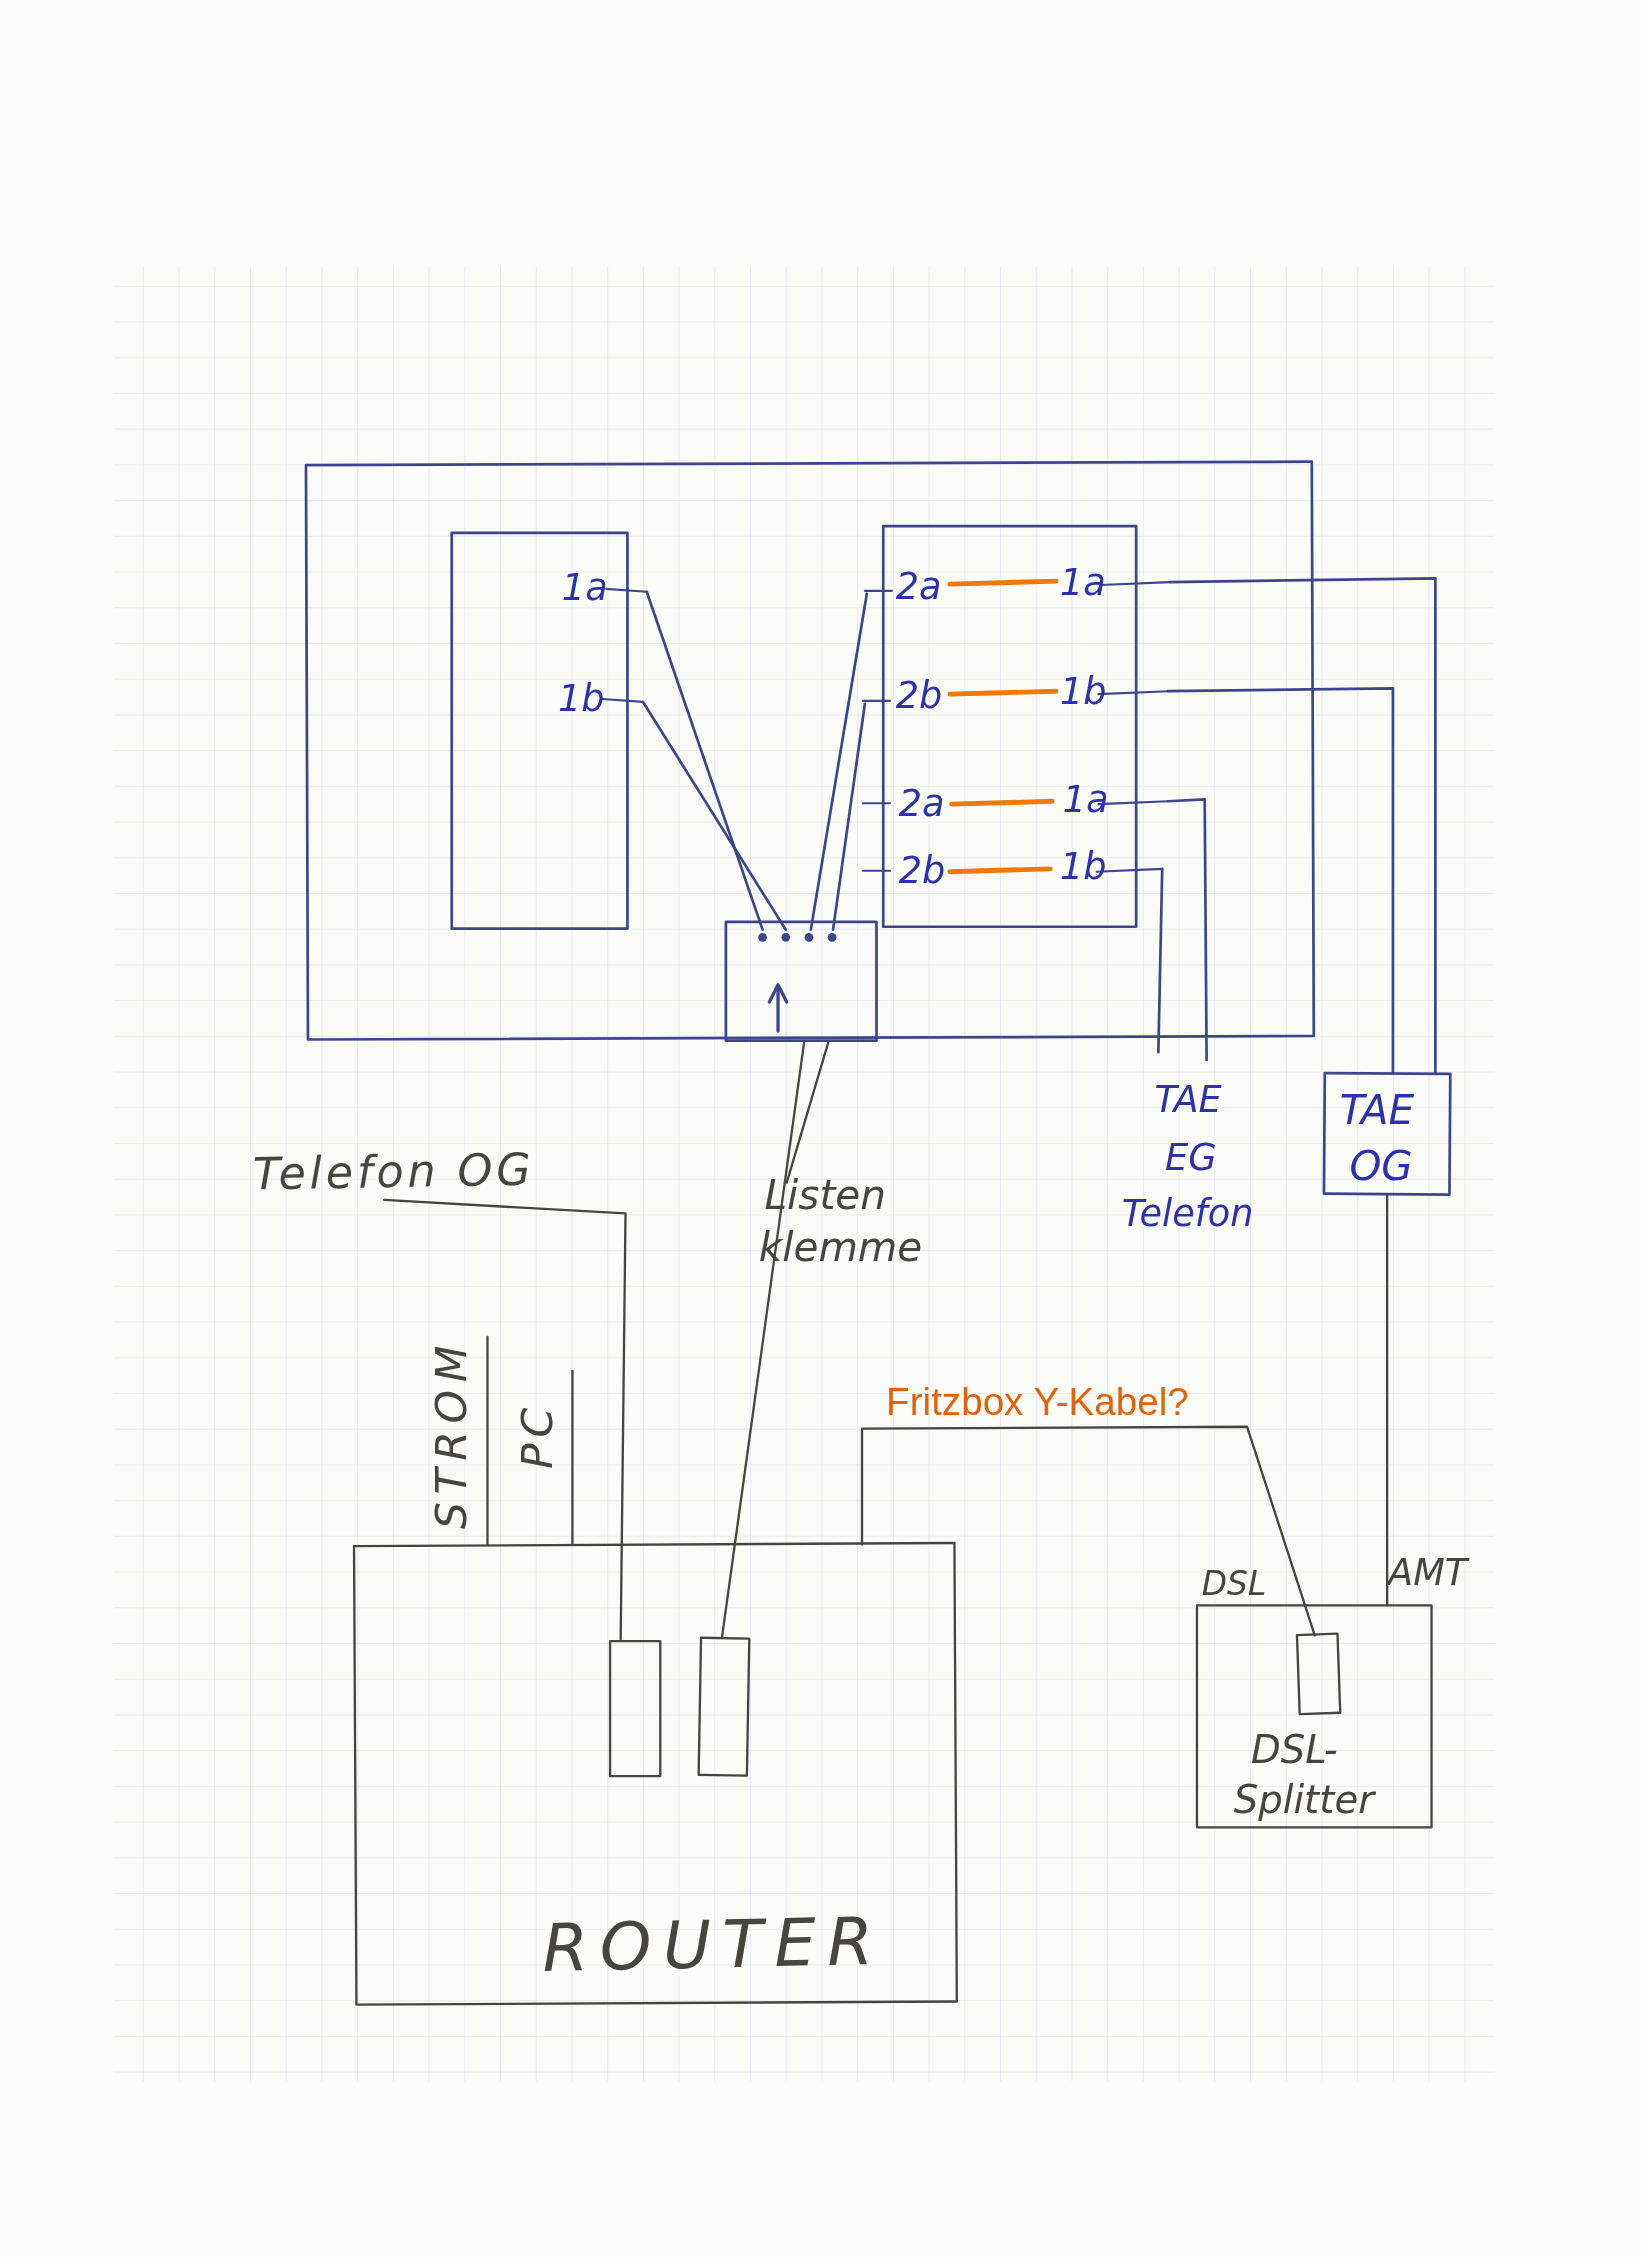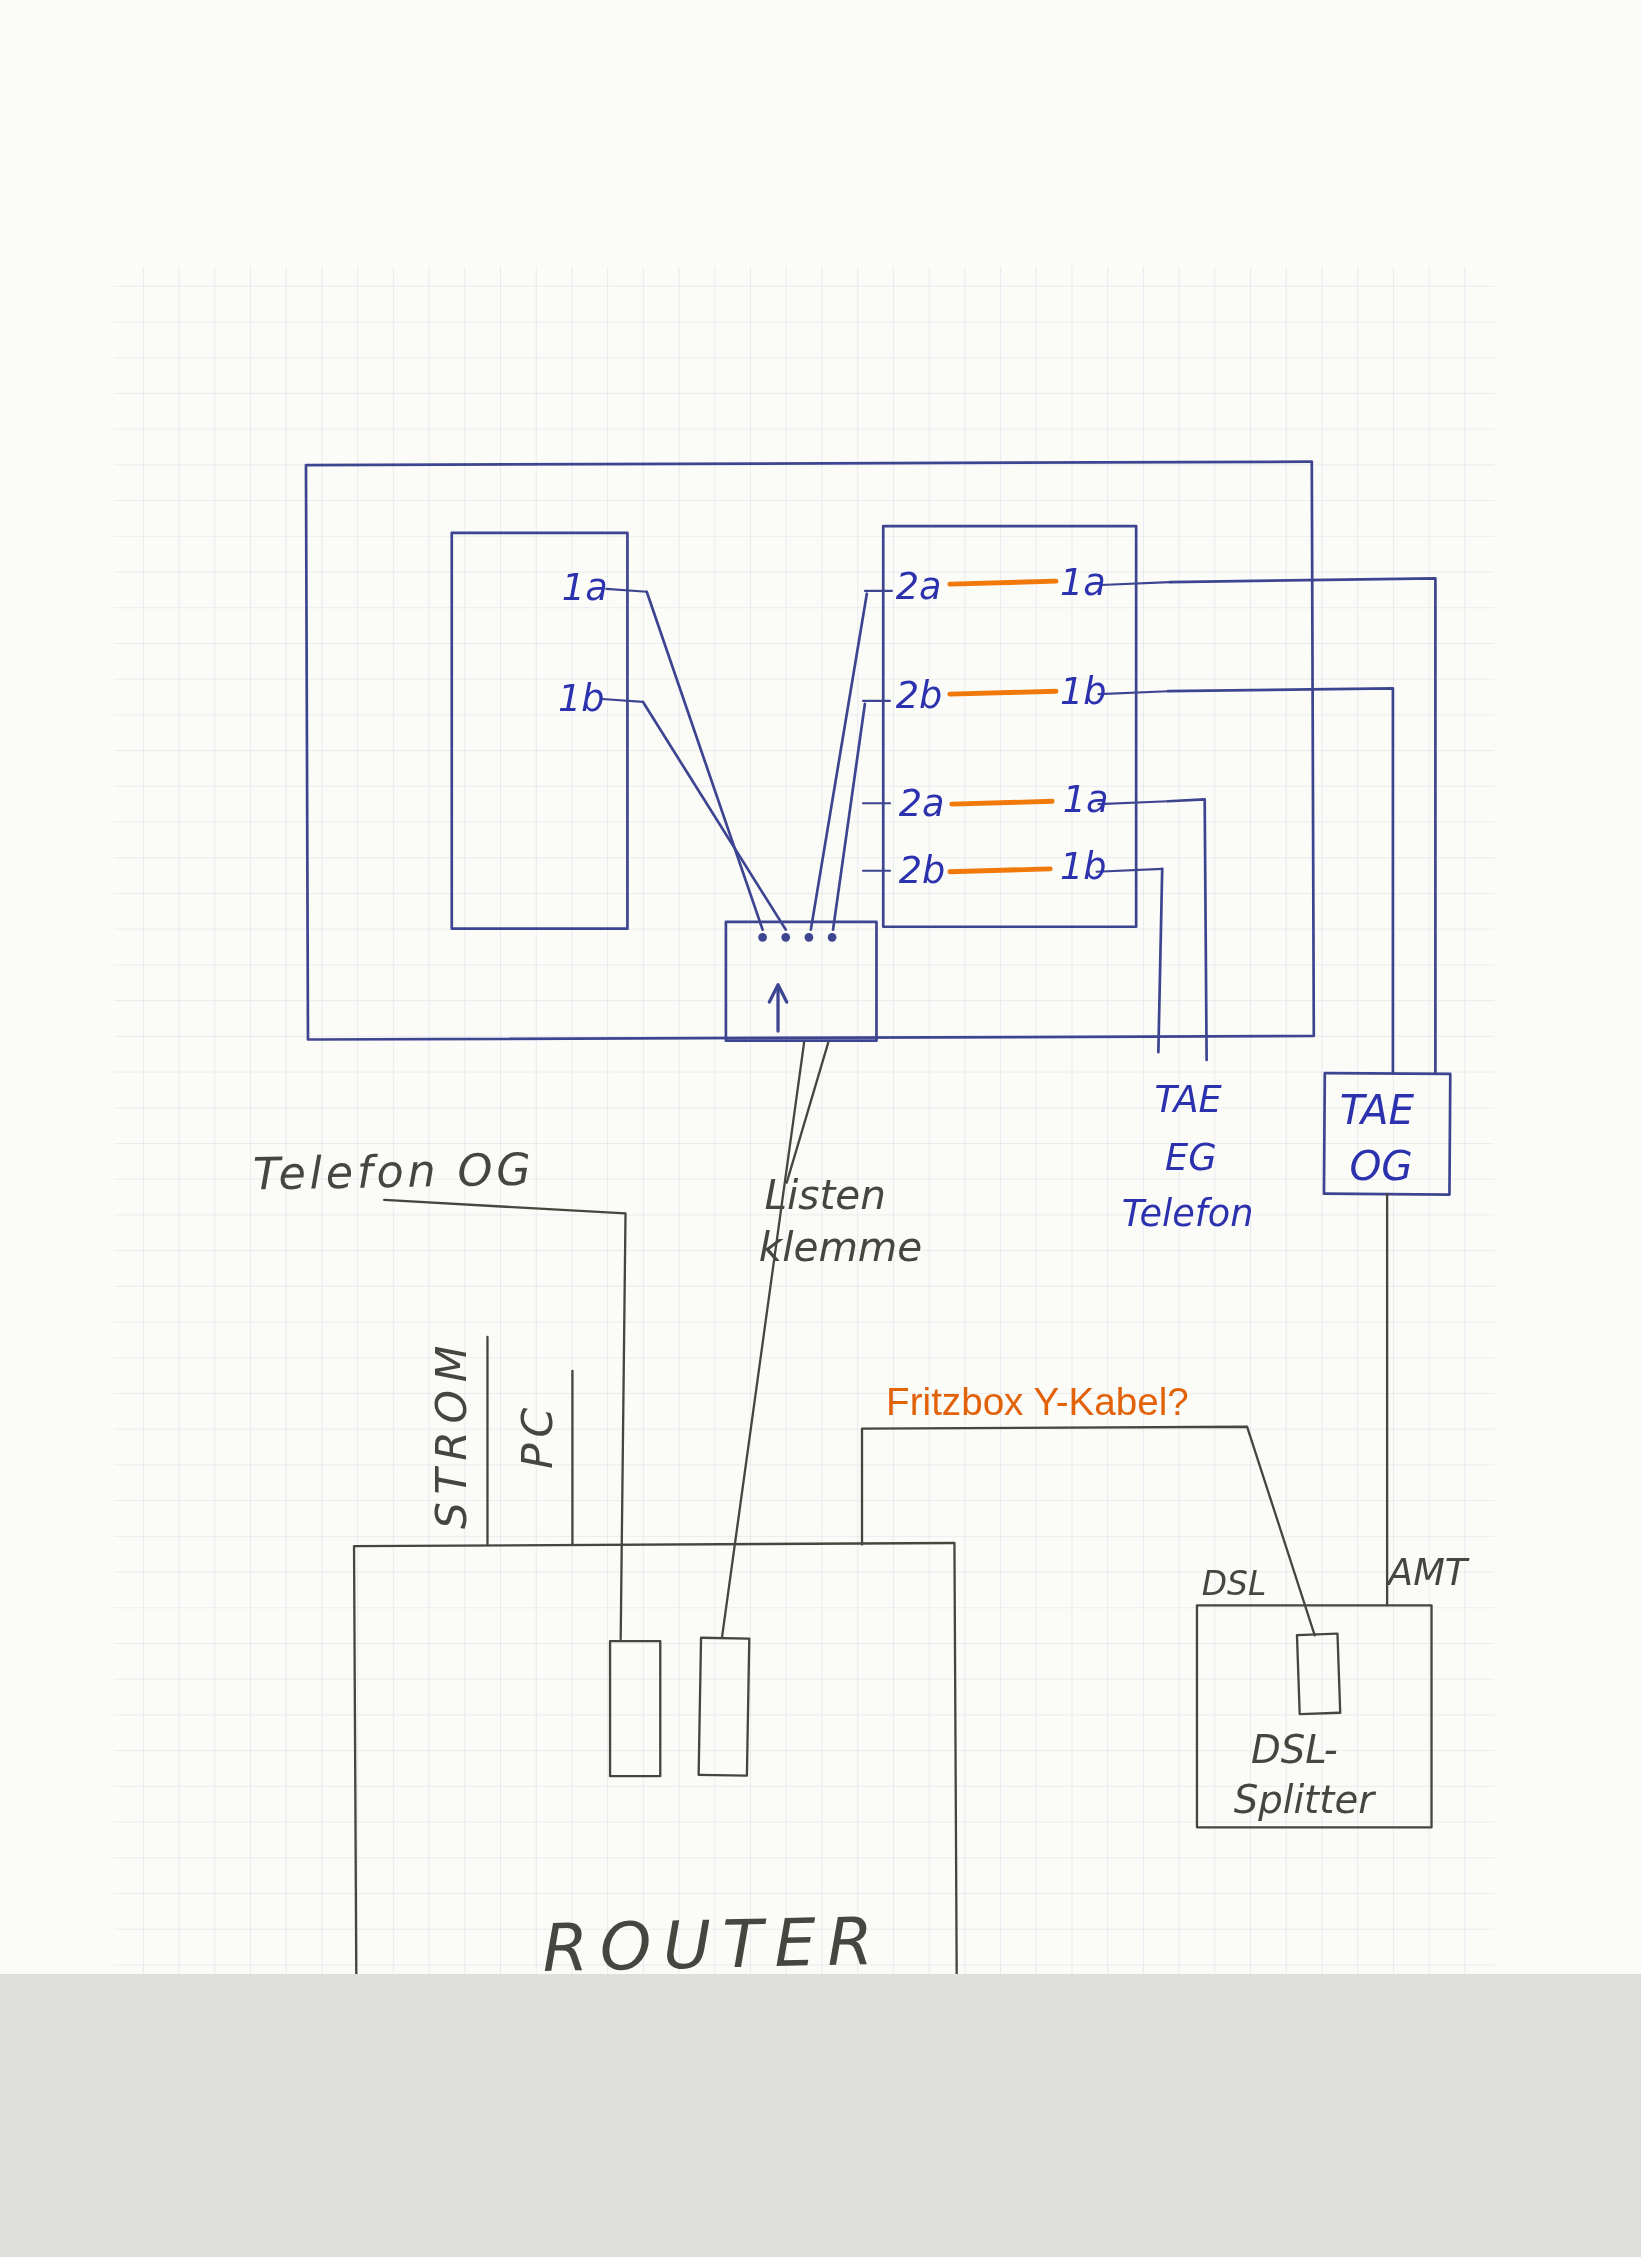--- a/index.html
+++ b/index.html
@@ -1,21 +1,21 @@
 <!DOCTYPE html>
 <html style="--pen: #3e4590; --ink: #2c31ae; --pencil: #47453f; --orange: #f0790a; --orange-text: #e2620a; --grid: #ccd3e2; --paper: #fbfbf8;"><head>
 <meta charset="utf-8">
 <style>
   :root{
     --pen:#3e4590; --ink:#2c31ae; --pencil:#47453f;
     --orange:#f0790a; --orange-text:#e2620a;
     --grid:#ccd3e2; --paper:#fbfbf8;
   }
   html,body{margin:0;padding:0;background:#dededb;}
-  .page{position:relative;width:1641px;height:1974px;background:var(--paper);overflow:hidden;text-decoration:underline;}
+  .page{position:relative;width:1641px;height:2257px;background:var(--paper);overflow:hidden;text-decoration:underline;}
   svg{position:absolute;left:0;top:0;}
   .pen{stroke:var(--pen);fill:none;stroke-width:2.8;stroke-linecap:round;stroke-linejoin:round;}
   .pen-thin{stroke-width:2.2;}
   .pencil{stroke:var(--pencil);fill:none;stroke-width:2.4;stroke-linecap:round;stroke-linejoin:round;}
   .jumper{stroke:var(--orange);fill:none;stroke-width:5;stroke-linecap:round;}
   .dot{fill:var(--pen);stroke:none;}
   text{font-family:"DejaVu Sans",sans-serif;}
   .hand-ink{fill:var(--ink);font-style:italic;}
   .hand-pencil{fill:var(--pencil);font-style:italic;}
   .typed{fill:var(--orange-text);font-family:"Liberation Sans",sans-serif;font-style:normal;}

